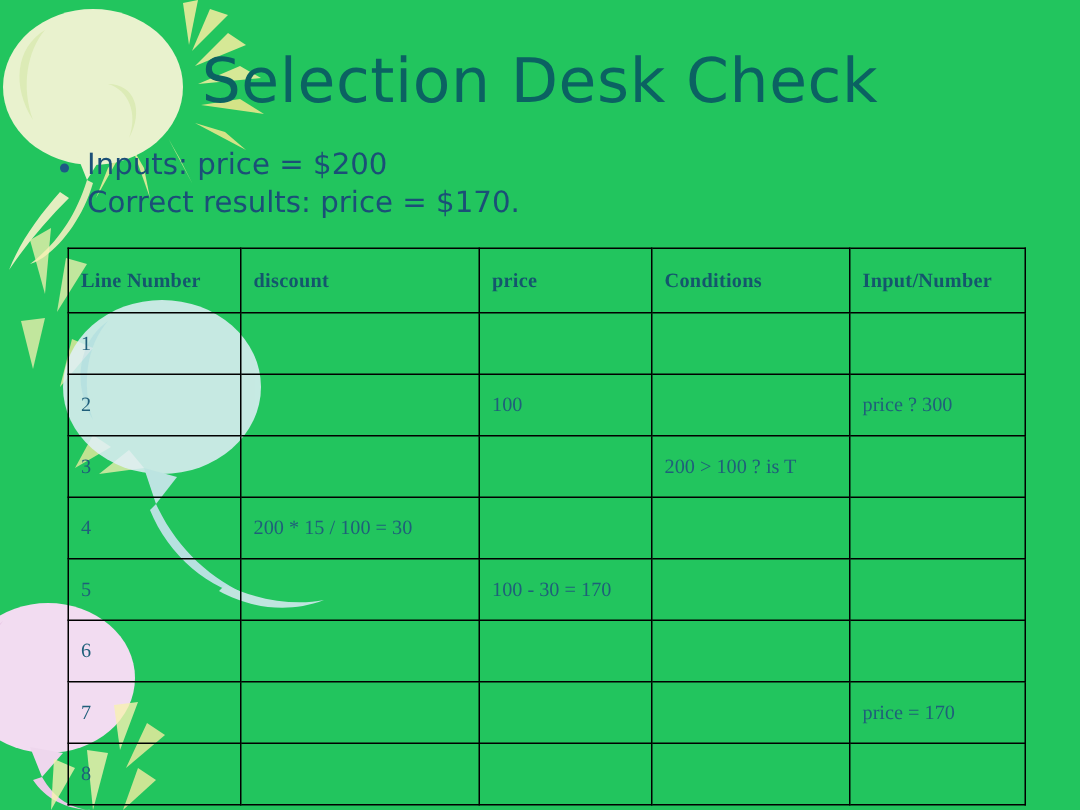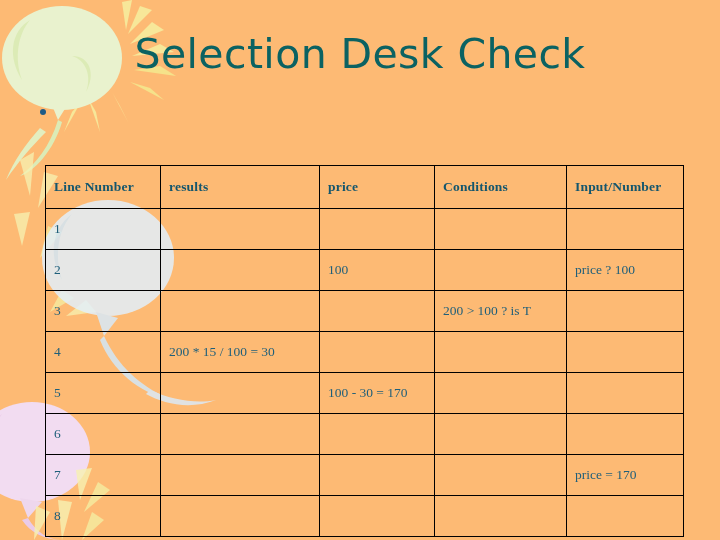--- a/index.html
+++ b/index.html
@@ -13,21 +13,21 @@
     font-family: "Liberation Sans", sans-serif;
     overflow: hidden;
     position: relative;
   }
 
   #slide {
     position: absolute;
     left: 0; top: 0;
     width: 720px;
     height: 540px;
-    background: #fdba74;
+    background: #22c55e;
     overflow: hidden;
   }
 
   
   #decor {
     position: absolute;
     left: 0; top: 0;
     width: 720px;
     height: 540px;
     pointer-events: none;
@@ -177,53 +177,57 @@
       <polygon points="92,512 104,520 82,540" fill="#f5eea2"></polygon>
       <polygon points="36,506 50,512 34,540" fill="#f7f2b2"></polygon>
     </g>
 
   </svg>
 
   <div id="title">Selection Desk Check</div>
 
   <div id="bullet-block">
     <div id="bullet-dot"></div>
+    <div id="bullet-lines">
+      <div>Inputs: price = $200</div>
+      <div>Correct results: price = $170.</div>
+    </div>
   </div>
 
   <table id="desk-check-table">
     <colgroup>
       <col class="col-line">
       <col class="col-disc">
       <col class="col-price">
       <col class="col-cond">
       <col class="col-io">
     </colgroup>
     <thead>
       <tr>
         <th>Line Number</th>
-        <th>results</th>
+        <th>discount</th>
         <th>price</th>
         <th>Conditions</th>
         <th>Input/Number</th>
       </tr>
     </thead>
     <tbody id="table-body">
       <tr>
         <td>1</td>
         <td></td>
         <td></td>
         <td></td>
         <td></td>
       </tr>
       <tr>
         <td>2</td>
         <td></td>
         <td>100</td>
         <td></td>
-        <td>price ? 100</td>
+        <td>price ? 300</td>
       </tr>
       <tr>
         <td>3</td>
         <td></td>
         <td></td>
         <td>200 &gt; 100 ? is T</td>
         <td></td>
       </tr>
       <tr>
         <td>4</td>

